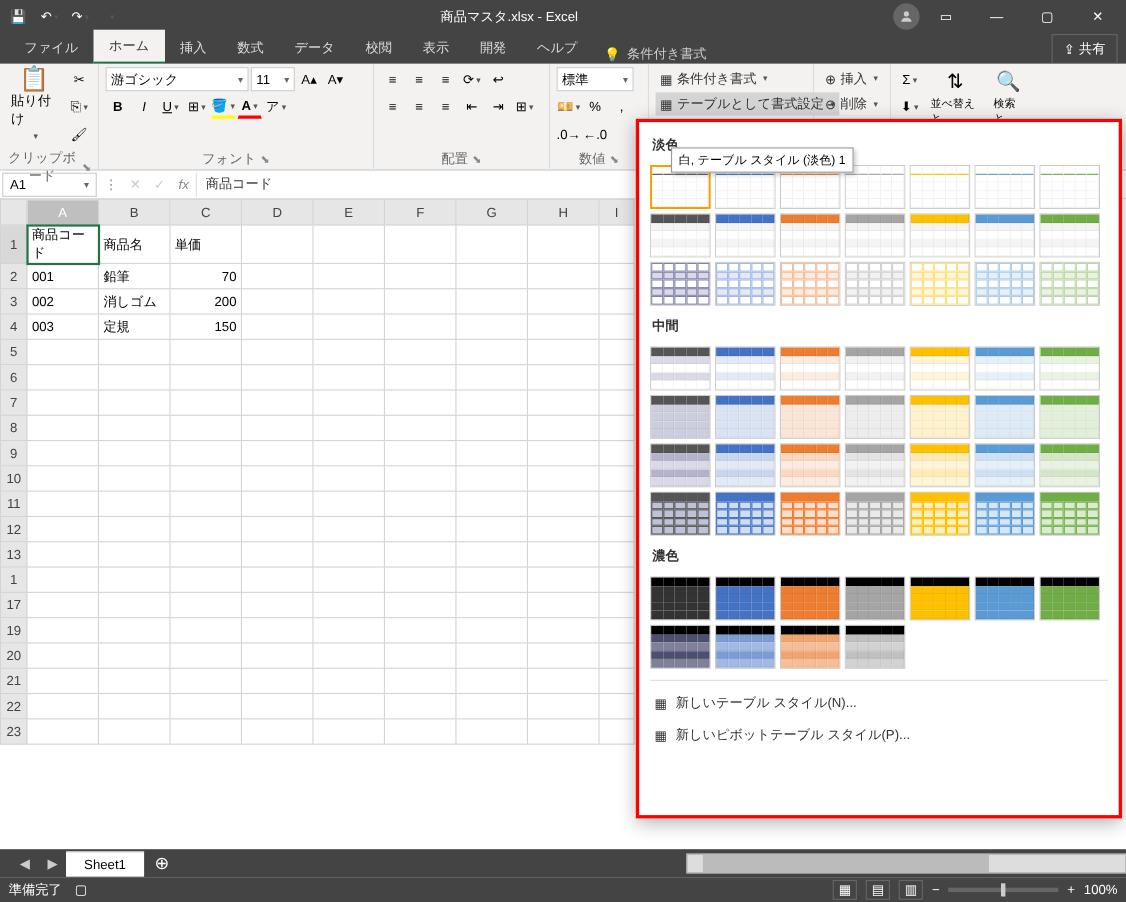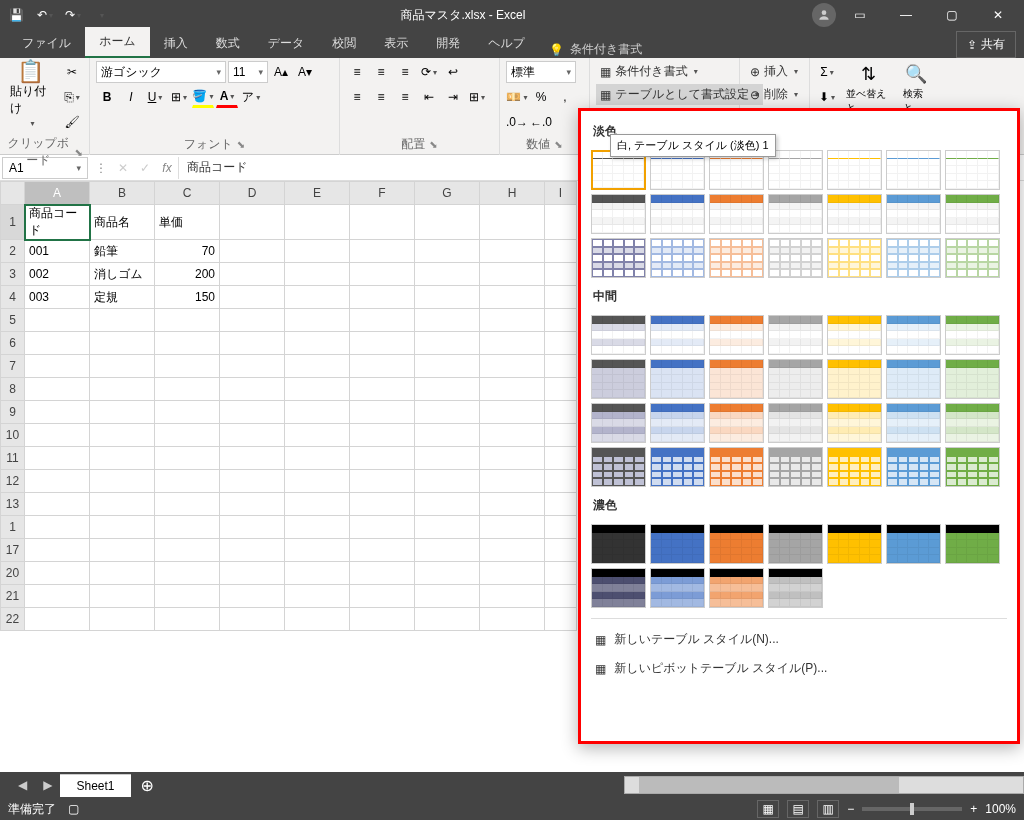--- a/index.html
+++ b/index.html
@@ -476,20 +476,32 @@
           <td></td>
           <td></td>
           <td></td>
           <td></td>
           <td></td>
           <td></td>
           <td></td>
           <td></td>
         </tr>
   <tr>
+          <th class="rowh">19</th>
+          <td></td>
+          <td></td>
+          <td></td>
+          <td></td>
+          <td></td>
+          <td></td>
+          <td></td>
+          <td></td>
+          <td></td>
+        </tr>
+  <tr>
           <th class="rowh">20</th>
           <td></td>
           <td></td>
           <td></td>
           <td></td>
           <td></td>
           <td></td>
           <td></td>
           <td></td>
           <td></td>
@@ -501,20 +513,32 @@
           <td></td>
           <td></td>
           <td></td>
           <td></td>
           <td></td>
           <td></td>
           <td></td>
         </tr>
   <tr>
           <th class="rowh">22</th>
+          <td></td>
+          <td></td>
+          <td></td>
+          <td></td>
+          <td></td>
+          <td></td>
+          <td></td>
+          <td></td>
+          <td></td>
+        </tr>
+  <tr>
+          <th class="rowh">23</th>
           <td></td>
           <td></td>
           <td></td>
           <td></td>
           <td></td>
           <td></td>
           <td></td>
           <td></td>
           <td></td>
         </tr>

